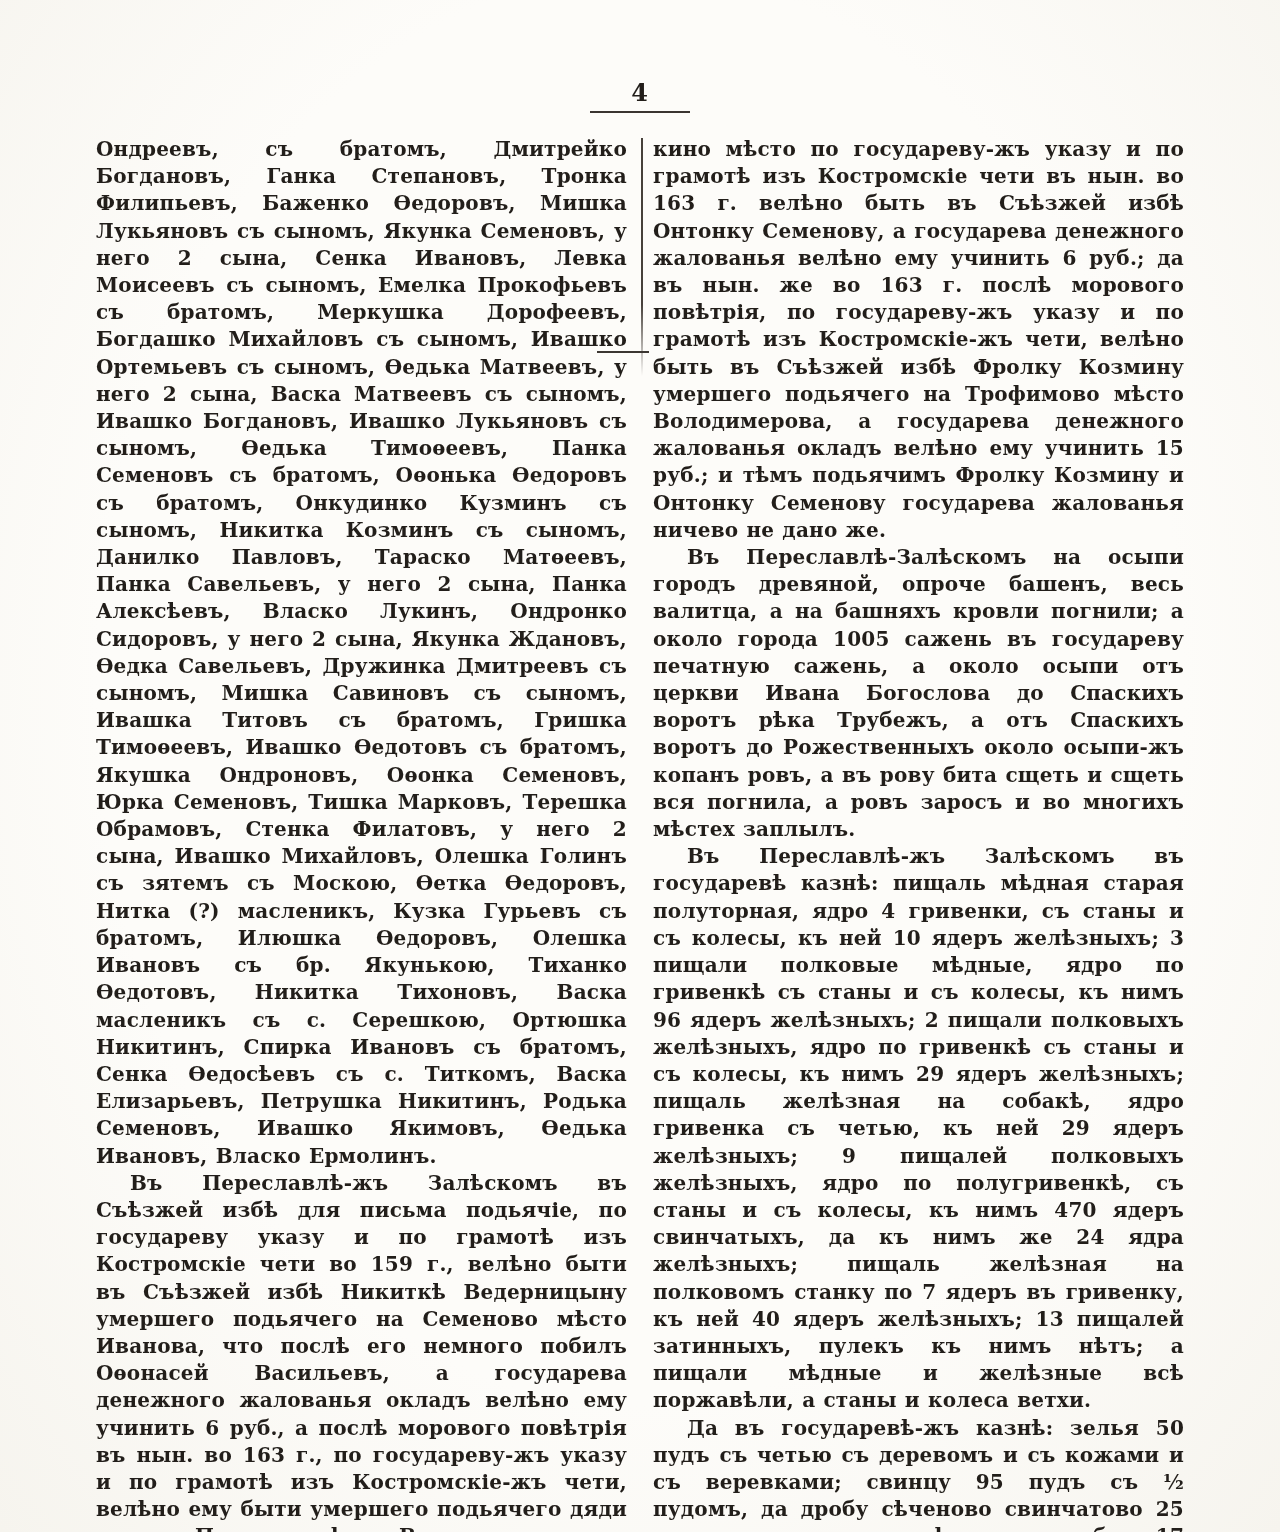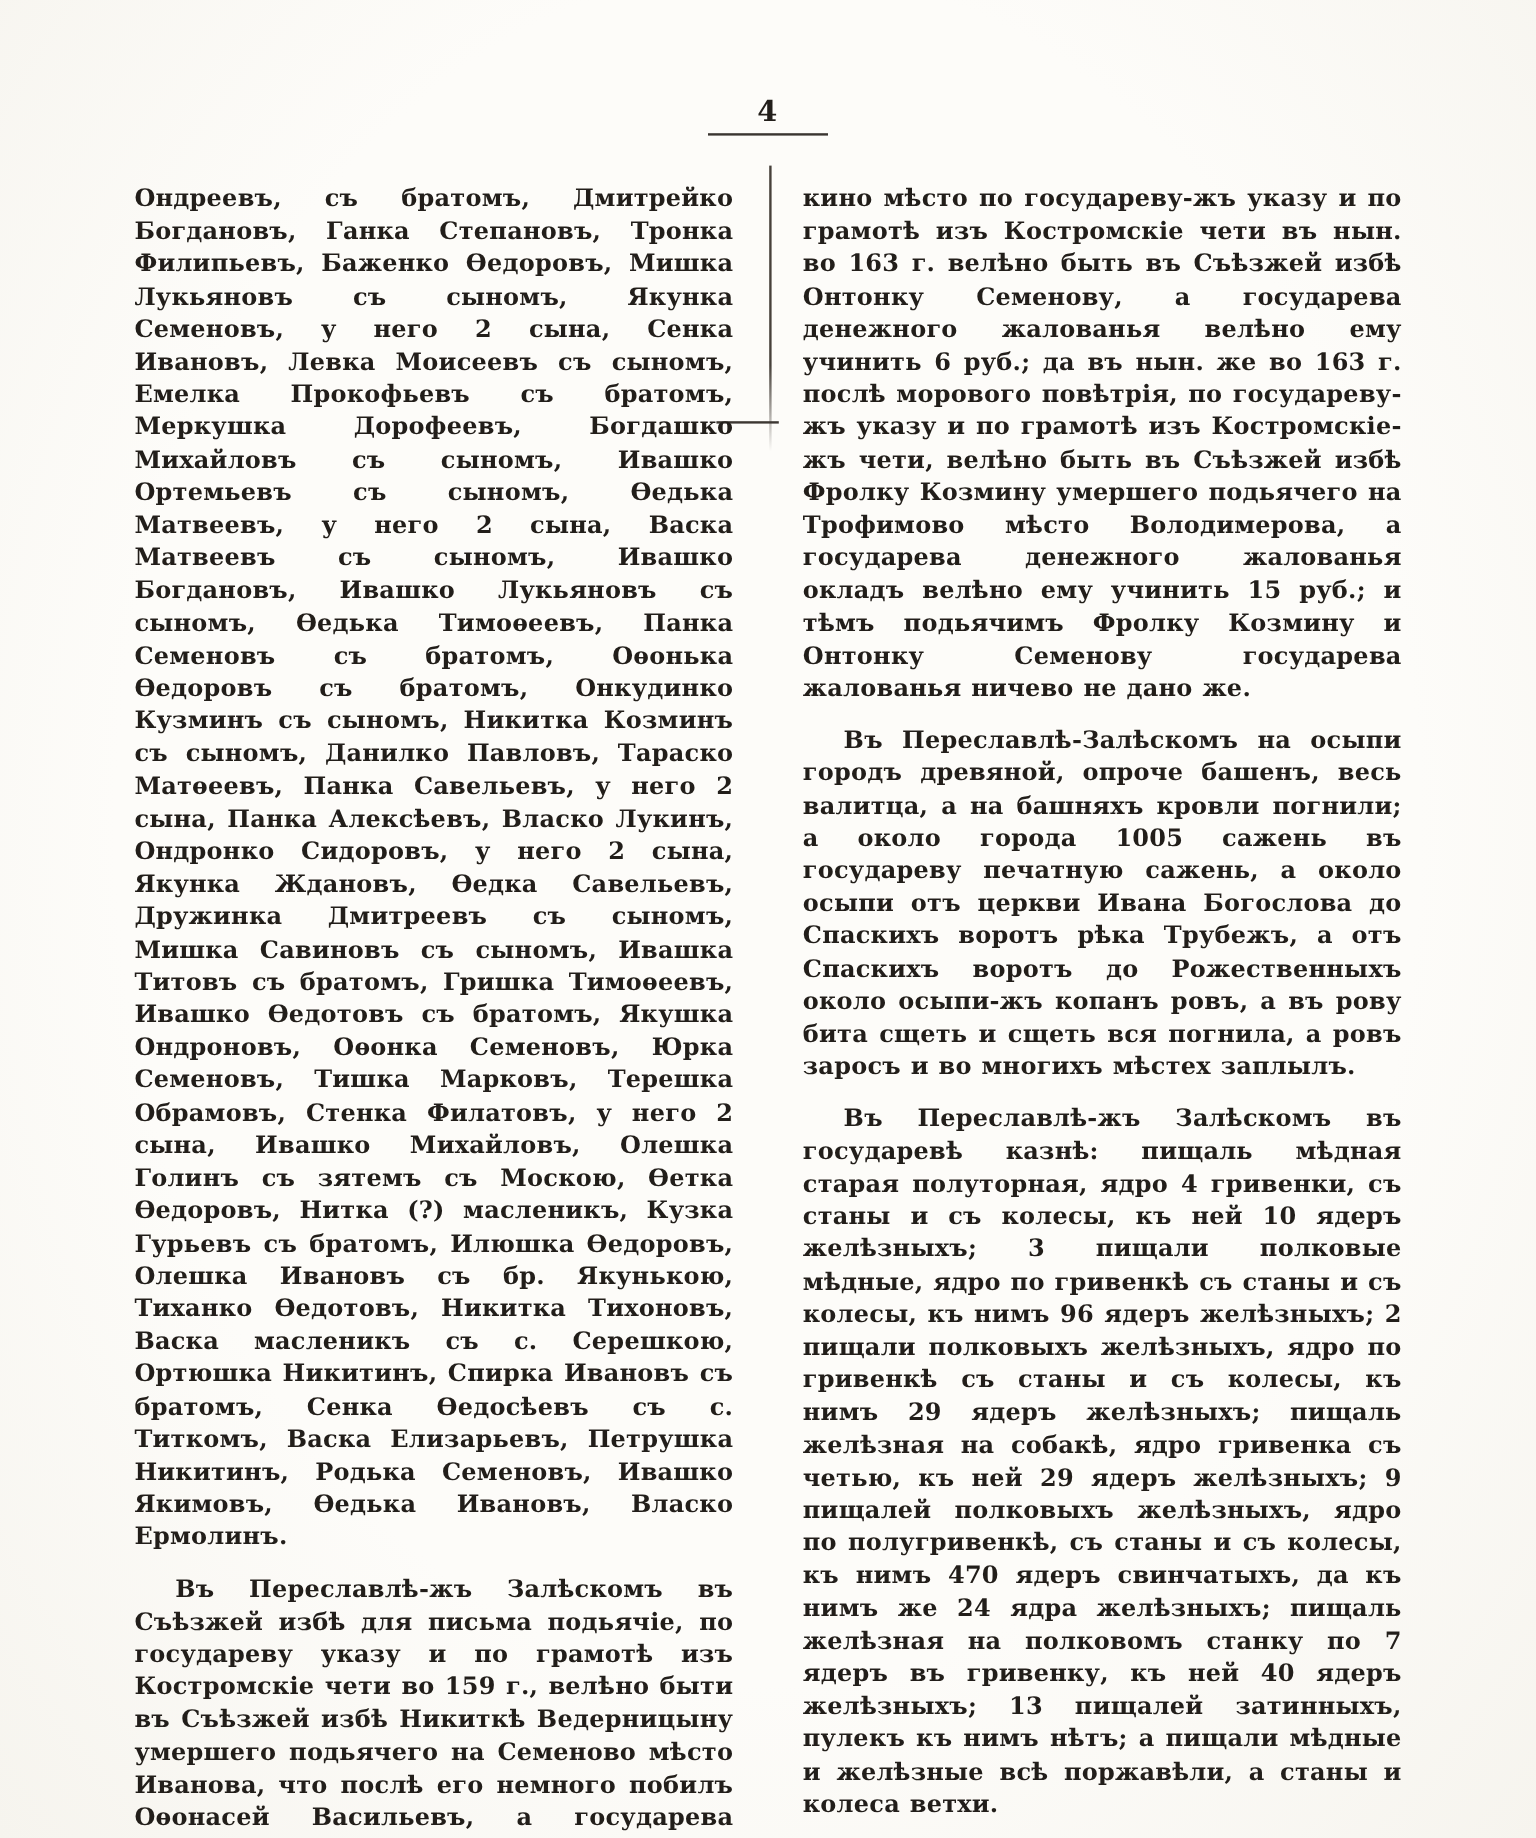--- a/index.html
+++ b/index.html
@@ -51,21 +51,21 @@
   .column {
     width: 531px;
     font-size: 20px;
     font-weight: bold;
     line-height: 27.2px;
     text-align: justify;
     letter-spacing: 0.2px;
     word-spacing: 1px;
   }
   .column p {
-    margin: 16px;
+    margin: 0;
   }
   .column p.indent {
     text-indent: 34px;
   }
   .column-rule {
     position: absolute;
     top: 138px;
     left: 641px;
     width: 2px;
     height: 238px;

